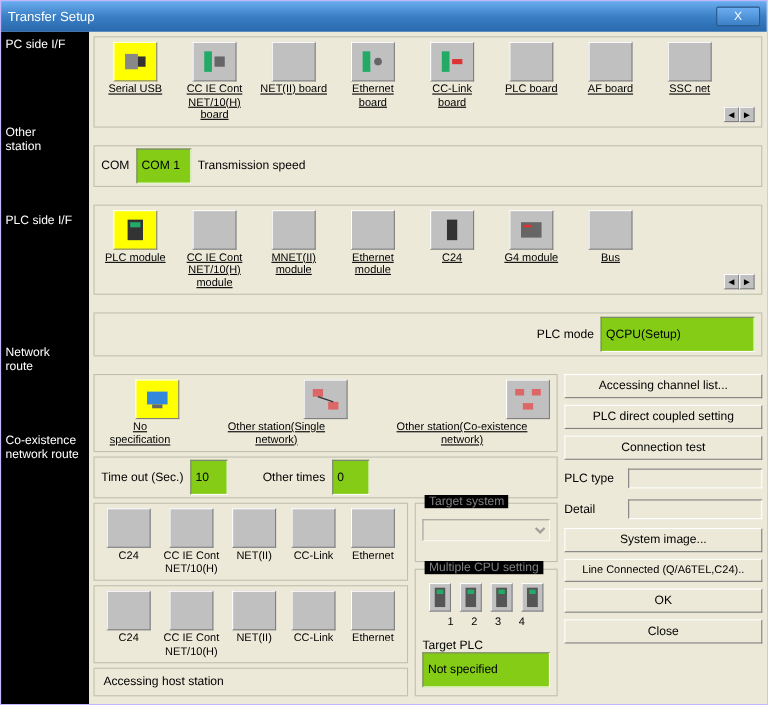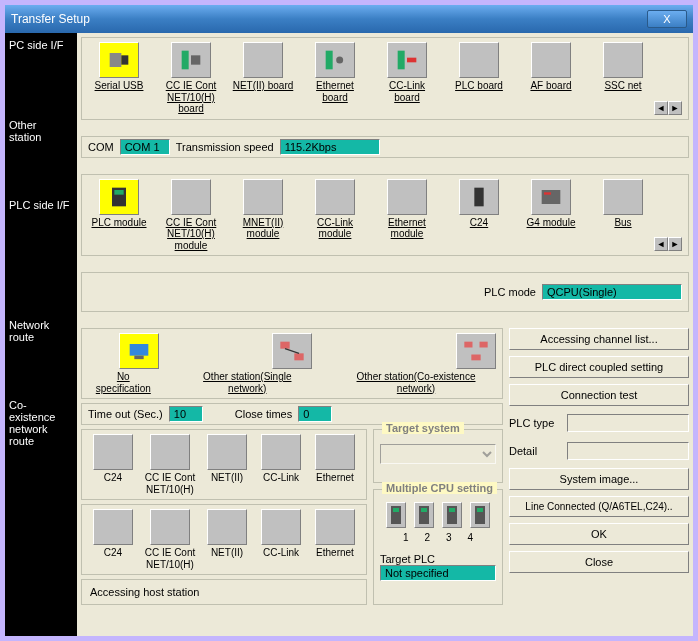--- a/index.html
+++ b/index.html
@@ -1,41 +1,41 @@
 <!DOCTYPE html>
 <html><head>
 <meta charset="utf-8">
 <style>
 * { box-sizing: border-box; margin: 0; padding: 0; }
 body { font-family: Tahoma, Arial, sans-serif; font-size: 11px; background: linear-gradient(135deg, #5aa3e8 0%, #7bb8ee 50%, #5aa3e8 100%); width: 698px; height: 641px; overflow: hidden; }
-.window { width: 698px; height: 641px; background: #fff; border: 5px solid #c4b5fd; display: flex; flex-direction: column; }
+.window { width: 698px; height: 641px; background: #fff; border: 1px solid #c4b5fd; display: flex; flex-direction: column; }
 .titlebar { height: 28px; background: linear-gradient(180deg, #6badf0 0%, #3b7fc4 50%, #2968ad 100%); color: #fff; display: flex; align-items: center; padding: 0 6px; font-size: 12px; justify-content: space-between; }
 .close-btn { width: 40px; height: 18px; background: linear-gradient(180deg, #6badf0 0%, #3b7fc4 100%); border: 1px solid #2a5a8a; color: #fff; display: flex; align-items: center; justify-content: center; font-size: 11px; border-radius: 2px; cursor: pointer; }
 .body { flex: 1; display: flex; background: #ece9d8; }
 .sidebar { width: 80px; background: #000; color: #fff; display: flex; flex-direction: column; }
 .sidelabel { padding: 6px 4px; font-size: 11px; }
 .main { flex: 1; display: flex; flex-direction: column; background: #ece9d8; padding: 4px; gap: 16px; }
 .row-icons { display: flex; gap: 10px; align-items: flex-start; padding: 4px 6px; border: 1px solid #c0c0b0; position: relative; }
 .icon-item { display: flex; flex-direction: column; align-items: center; width: 62px; cursor: pointer; }
 .icon-box { width: 40px; height: 36px; background: #c0c0c0; border-top: 1px solid #fff; border-left: 1px solid #fff; border-right: 1px solid #808080; border-bottom: 1px solid #808080; margin-bottom: 2px; display:flex; align-items:center; justify-content:center; }
 .icon-box.sel { background: #ffff00; }
 .icon-box svg { width: 28px; height: 28px; }
 .icon-label { text-align: center; font-size: 10px; text-decoration: underline; line-height: 1.15; }
 .scroll-btns { position: absolute; right: 6px; bottom: 4px; display: flex; }
 .scroll-btn { width: 14px; height: 14px; background: #c0c0c0; border-top: 1px solid #fff; border-left: 1px solid #fff; border-right: 1px solid #808080; border-bottom: 1px solid #808080; font-size: 9px; display:flex; align-items:center; justify-content:center; cursor:pointer; }
 .param-row { display: flex; align-items: center; gap: 6px; padding: 2px 6px; border: 1px solid #c0c0b0; }
 .param-row .lab { font-size: 11px; }
-.inset { background: #14b8a6; border-top: 1px solid #808080; border-left: 1px solid #808080; border-right: 1px solid #fff; border-bottom: 1px solid #fff; padding: 1px 4px; min-width: 50px; height: 16px; display:inline-flex; align-items:center; }
+.inset { background: #84cc16; border-top: 1px solid #808080; border-left: 1px solid #808080; border-right: 1px solid #fff; border-bottom: 1px solid #fff; padding: 1px 4px; min-width: 50px; height: 32px; display:inline-flex; align-items:center; }
 .low-area { display: flex; gap: 6px; }
 .left-col { flex: 1; display: flex; flex-direction: column; gap: 4px; }
 .right-col { width: 180px; display: flex; flex-direction: column; gap: 6px; }
 .btn { background: #ece9d8; border-top: 1px solid #fff; border-left: 1px solid #fff; border-right: 1px solid #808080; border-bottom: 1px solid #808080; padding: 4px 6px; font-size: 11px; cursor: pointer; text-align: center; }
 .group { border: 1px solid #c0c0b0; padding: 4px 6px; }
 .group-title-abs { position: relative; }
-.group-title-abs .gt { position: absolute; top: -8px; left: 8px; background: #fef9c3; padding: 0 4px; font-size: 11px; color: #808080; font-weight: bold; }
+.group-title-abs .gt { position: absolute; top: -8px; left: 8px; background: #000000; padding: 0 4px; font-size: 11px; color: #808080; }
 .disabled { color: #a0a0a0; }
 .fieldrow { display: flex; align-items: center; gap: 4px; margin: 2px 0; }
 .fieldrow .flab { width: 54px; font-size: 11px; }
 .inset-f { background: #ece9d8; border-top: 1px solid #808080; border-left: 1px solid #808080; border-right: 1px solid #fff; border-bottom: 1px solid #fff; padding: 1px 4px; flex:1; height: 18px; }
 .cpu-icons { display:flex; gap:8px; justify-content:center; margin: 4px 0; }
 .cpu-ic { width: 20px; height: 26px; background: #c0c0c0; border-top: 1px solid #fff; border-left: 1px solid #fff; border-right: 1px solid #808080; border-bottom: 1px solid #808080; display:flex; align-items:center; justify-content:center; }
 .other-icons { display: flex; gap: 24px; }
 .other-item { display:flex; flex-direction:column; align-items:flex-end; cursor:pointer; }
 .status { border: 1px solid #c0c0b0; padding: 6px 8px; font-size: 11px; }
 select { background: #ece9d8; border-top: 1px solid #808080; border-left: 1px solid #808080; border-right: 1px solid #fff; border-bottom: 1px solid #fff; font-size: 11px; height: 20px; }
@@ -117,44 +117,39 @@
         <div class="scroll-btns">
           <div class="scroll-btn">◄</div>
           <div class="scroll-btn">►</div>
         </div>
       </div>
 
       <div class="param-row">
         <span class="lab">COM</span>
         <span class="inset">COM 1</span>
         <span class="lab">Transmission speed</span>
-        <span class="inset" style="min-width:100px">115.2Kbps</span>
       </div>
 
       <div class="row-icons">
         <div class="icon-item">
           <div class="icon-box sel">
               <svg viewBox="0 0 24 24">
                 <rect x="6" y="4" width="12" height="16" fill="#333"></rect>
                 <rect x="8" y="6" width="8" height="4" fill="#2a6"></rect>
               </svg>
             </div>
           <div class="icon-label">PLC module</div>
         </div>
         <div class="icon-item">
             <div class="icon-box"></div>
             <div class="icon-label">CC IE Cont NET/10(H) module</div>
           </div>
         <div class="icon-item">
             <div class="icon-box"></div>
             <div class="icon-label">MNET(II) module</div>
-          </div>
-        <div class="icon-item">
-            <div class="icon-box"></div>
-            <div class="icon-label">CC-Link module</div>
           </div>
         <div class="icon-item">
             <div class="icon-box"></div>
             <div class="icon-label">Ethernet module</div>
           </div>
         <div class="icon-item">
             <div class="icon-box">
               <svg viewBox="0 0 24 24">
                 <rect x="8" y="4" width="8" height="16" fill="#333"></rect>
               </svg>
@@ -175,21 +170,21 @@
             <div class="icon-label">Bus</div>
           </div>
         <div class="scroll-btns">
           <div class="scroll-btn">◄</div>
           <div class="scroll-btn">►</div>
         </div>
       </div>
 
       <div class="param-row" style="justify-content:flex-end;height:40px">
         <span class="lab">PLC mode</span>
-        <span class="inset" style="min-width:140px">QCPU(Single)</span>
+        <span class="inset" style="min-width:140px">QCPU(Setup)</span>
       </div>
 
       <div class="low-area">
         <div class="left-col">
 
           <div class="group">
             <div class="other-icons">
               <div class="other-item">
                 <div class="icon-box sel">
                     <svg viewBox="0 0 24 24">
@@ -219,21 +214,21 @@
                   </div>
                 <div class="icon-label">Other station(Co-existence network)</div>
               </div>
             </div>
           </div>
 
           <div class="param-row">
             <span class="lab">Time out (Sec.)</span>
             <span class="inset" style="min-width:34px">10</span>
             <span style="width:20px"></span>
-            <span class="lab">Close times</span>
+            <span class="lab">Other times</span>
             <span class="inset" style="min-width:34px">0</span>
           </div>
 
           <div style="display:flex;gap:6px">
             <div style="flex:1;display:flex;flex-direction:column;gap:4px">
 
               <div class="row-icons" style="gap:4px">
                 <div class="icon-item" style="width:50px">
                     <div class="icon-box"></div>
                     <div class="icon-label" style="text-decoration:none">C24</div>

